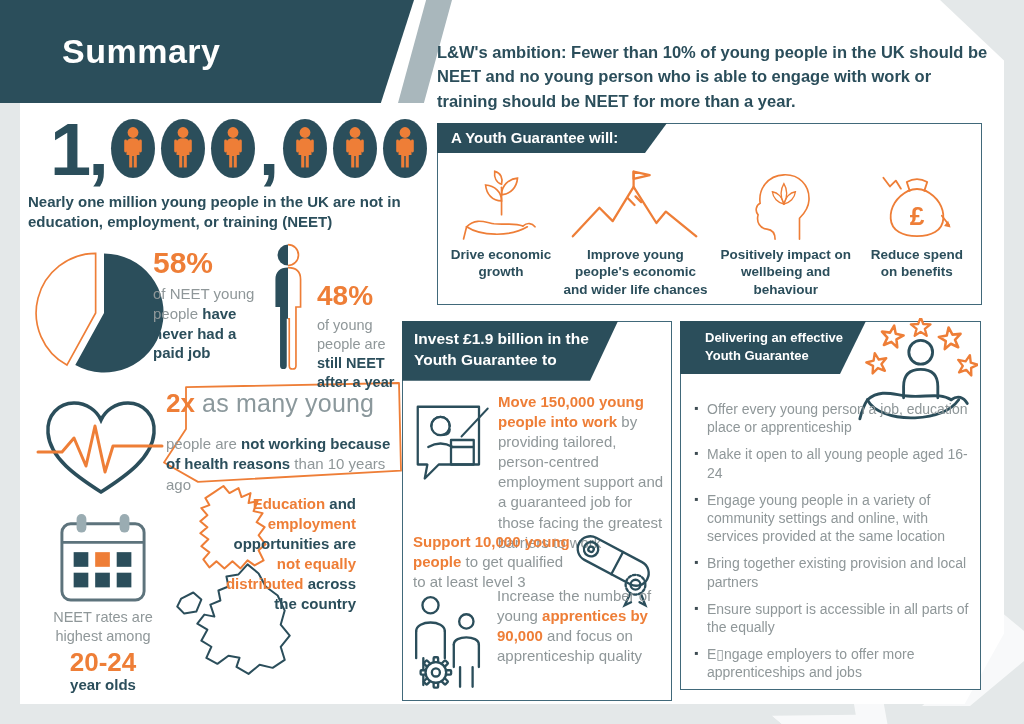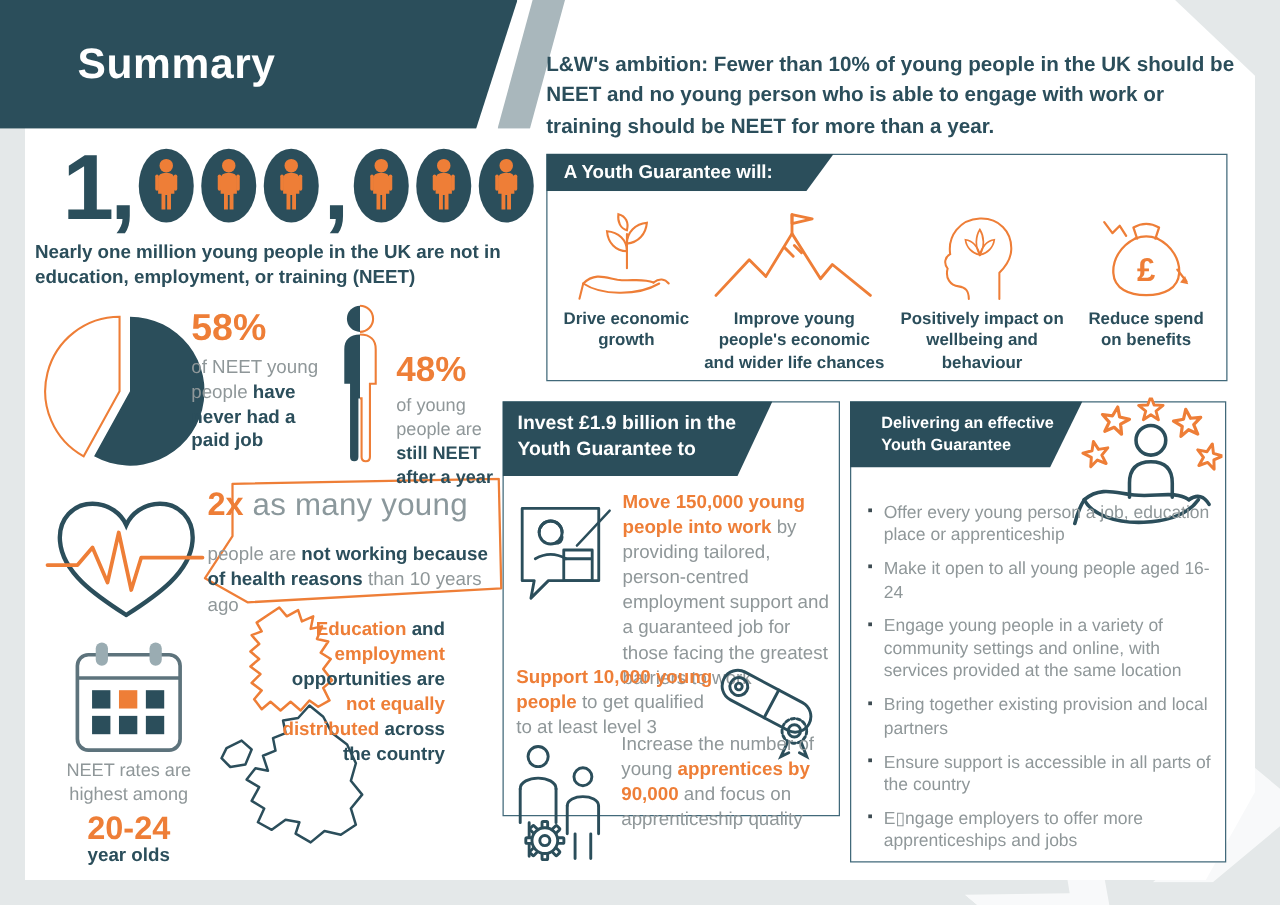--- a/index.html
+++ b/index.html
@@ -67,21 +67,21 @@
   
   .gbox{left:437px;top:123px;width:545px;height:182px}
   .gtab{font-size:15px;padding:6px 34px 7px 14px;width:230px;
         clip-path:polygon(0 0,100% 0,calc(100% - 22px) 100%,0 100%)}
   .g-items{position:absolute;left:6px;right:6px;top:42px;display:flex}
   .g-item{text-align:center;padding:0 4px}
   .gi0{flex:1}.gi1{flex:1.38}.gi2{flex:1.3}.gi3{flex:1.02}
   .g-icon{height:76px;display:block;margin:0 auto 4px}
   .g-label{font-size:13.5px;font-weight:bold;color:var(--teal);line-height:1.28}
   
-  .ibox{left:402px;top:321px;width:270px;height:332px}
+  .ibox{left:402px;top:321px;width:270px;height:380px}
   .itab{font-size:15.5px;padding:8px 26px 10px 12px;width:216px;line-height:1.35;
         clip-path:polygon(0 0,100% 0,calc(100% - 28px) 100%,0 100%)}
   .i-text{position:absolute;font-size:15px;line-height:1.34}
   .strong{color:var(--orange);font-weight:bold}
   .i1{left:95px;top:70px;width:166px}
   .i2{left:10px;top:210px;width:158px}
   .i3{left:94px;top:264px;width:168px}
   .adviser-svg{position:absolute;left:6px;top:72px;width:84px;height:92px}
   .diploma-svg{position:absolute;left:158px;top:200px;width:106px;height:86px}
   .appr-svg{position:absolute;left:6px;top:266px;width:86px;height:108px}
@@ -344,17 +344,17 @@
         <path d="M16 86 C22 98 42 106 66 105 C88 104 104 97 112 86"></path>
         <path d="M104 86 C111 81 117 83 121 90"></path>
         <path d="M8 106 C10 98 12 92 16 86"></path>
       </g>
     </svg>
     <ul class="d-list">
       <li>Offer every young person a job, education place or apprenticeship</li>
       <li>Make it open to all young people aged 16-24</li>
       <li>Engage young people in a variety of community settings and online, with services provided at the same location</li>
       <li>Bring together existing provision and local partners</li>
-      <li>Ensure support is accessible in all parts of the country</li>
+      <li>Ensure support is accessible in all parts of the equally</li>
       <li>E▯ngage employers to offer more apprenticeships and jobs</li>
     </ul>
   </section>
 </div>
 
 </body></html>

